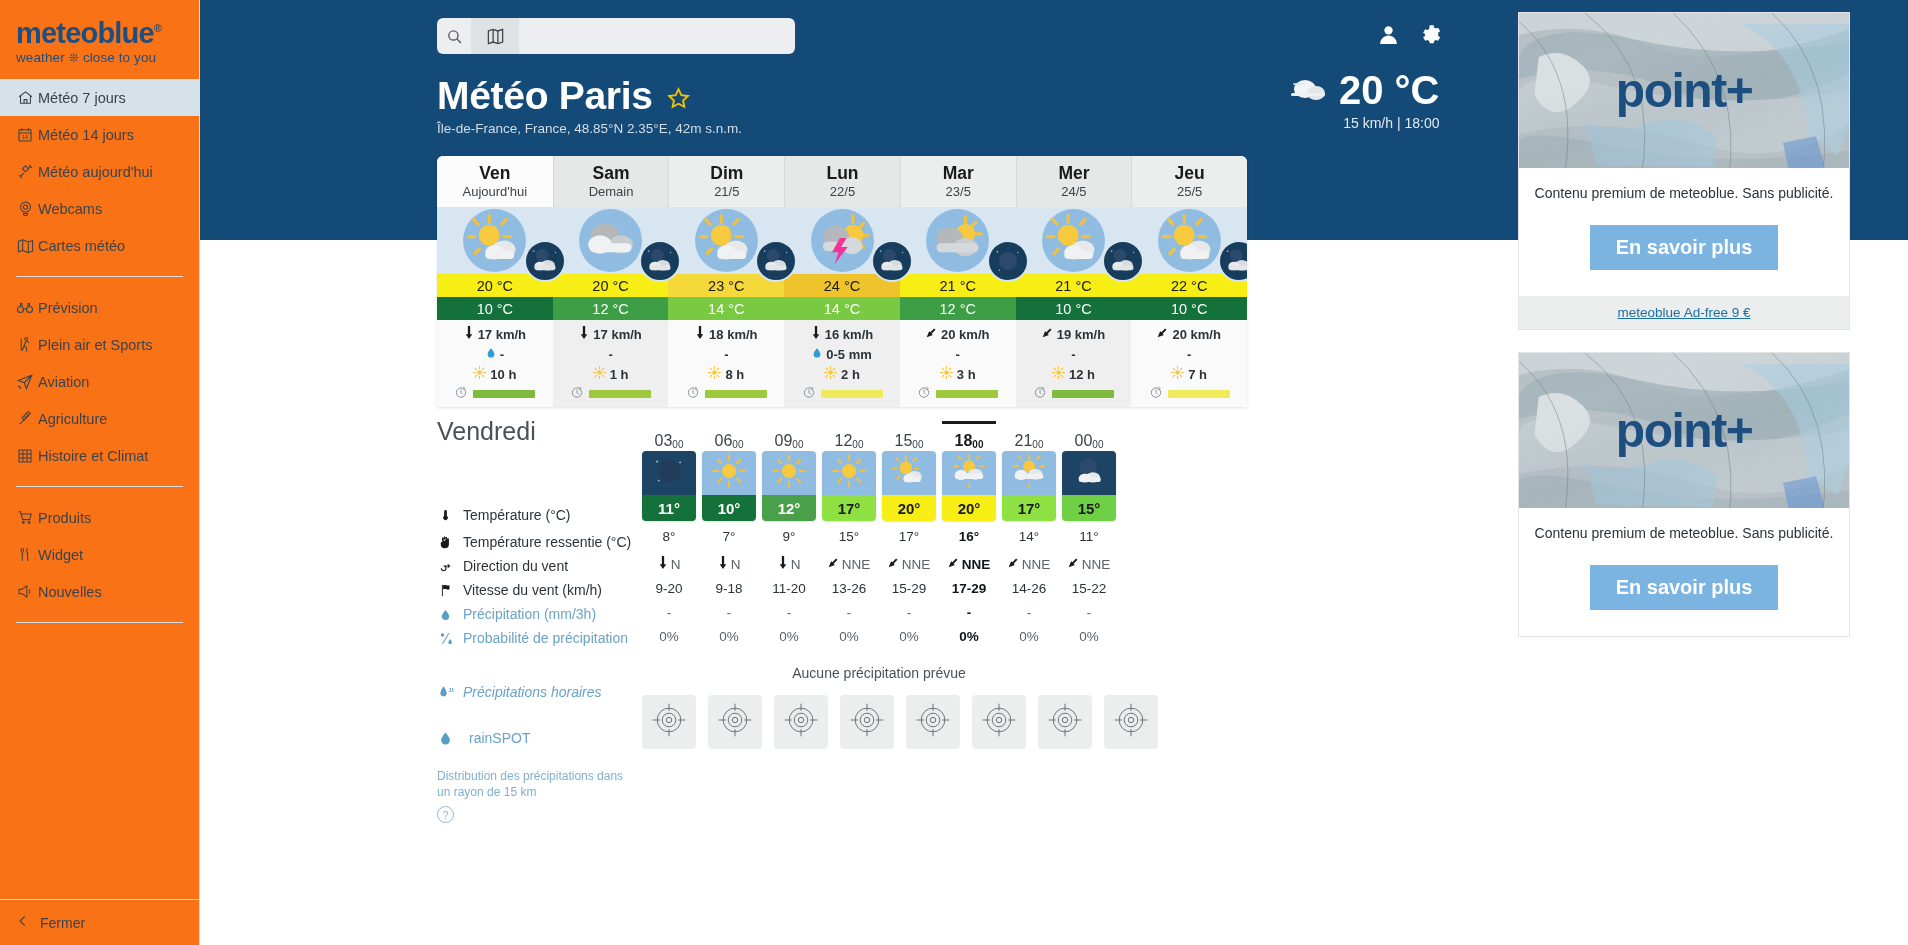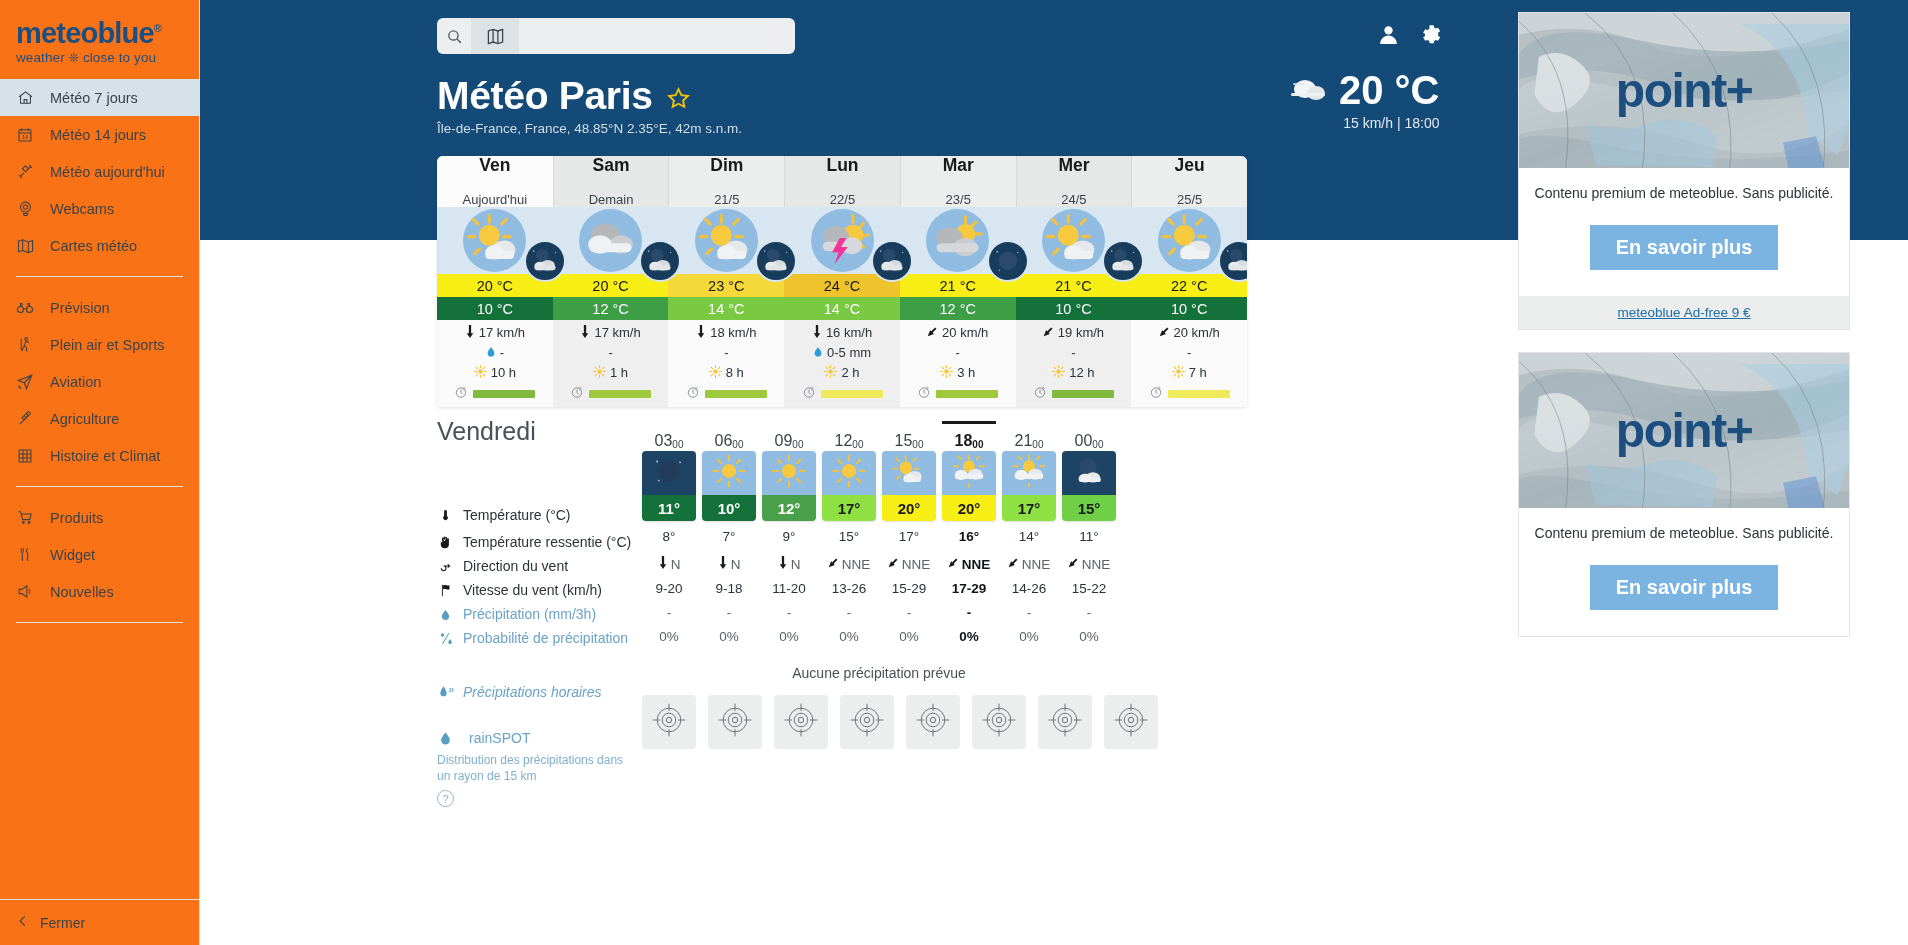--- a/index.html
+++ b/index.html
@@ -24,21 +24,21 @@
     font-size: 29px; font-weight: bold; color: #1c4e80;
     letter-spacing: -0.8px; line-height: 1.05;
   }
   .logo-main sup { font-size: 11px; vertical-align: super; }
   .logo-sub {
     font-size: 13.5px; color: #1c4e80; margin-top: 2px;
     letter-spacing: 0.1px; display: flex; align-items: center; gap: 4px;
   }
   .nav-list { display: flex; flex-direction: column; }
   .nav-item {
-    display: flex; align-items: center; gap: 16px;
+    display: flex; align-items: center; gap: 4px;
     height: 37px; padding: 16px 16px;
     font-size: 14.5px; color: #3b4349; cursor: pointer;
   }
   .nav-item.active { background: #d6e1ea; }
   .nav-item .nvi {
     width: 18px; height: 18px; flex: 0 0 18px;
     display: flex; align-items: center; justify-content: center;
     color: #3b4349;
   }
   .nav-sep { height: 1px; background: #dcdfe2; margin: 12px 16px; }
@@ -109,21 +109,21 @@
   
   .fc-wrap { margin: 20px 0 0 237px; width: 810px; }
   .fc-card {
     background: #fafafa; border-radius: 6px 6px 0 0; overflow: hidden;
     display: flex; box-shadow: 0 1px 3px rgba(0,0,0,.12);
   }
   .fc-day { flex: 1 1 0; position: relative; }
   .fc-day + .fc-day .fc-head { border-left: 1px solid #d8d8d8; }
   .fc-head {
     background: #eceeee; height: 51px;
-    display: flex; flex-direction: column; align-items: center; justify-content: space-between;
+    display: flex; flex-direction: column; align-items: center; justify-content: center;
     cursor: pointer;
   }
   .fc-day.today .fc-head { background: #fcfcfc; }
   .fc-dname { font-size: 17.5px; font-weight: bold; color: #1a1a1a; line-height: 1.05; }
   .fc-ddate { font-size: 13px; color: #3b4349; margin-top: 1px; }
   .fc-icons {
     height: 67px; background: #d8e6f2; position: relative;
     display: flex; align-items: center; justify-content: center;
   }
   .fc-day.today .fc-icons::before {
@@ -144,42 +144,42 @@
     font-size: 14.5px; color: #1a1a1a;
   }
   .fc-tmin { color: #ffffff; }
   .fc-rows {
     background: #fafafa; padding: 5px 0 6px 0;
     display: flex; flex-direction: column; align-items: center; gap: 3px;
   }
   .fc-day:nth-child(even) .fc-rows { background: #efefef; }
   .fc-day:nth-child(even) .fc-head { background: #e6e8e8; }
   .fc-row {
-    font-size: 13px; color: #2b3338; display: flex; align-items: flex-start;
-    gap: 4px; height: 17px; justify-content: center;
+    font-size: 13px; color: #2b3338; display: flex; align-items: flex-end;
+    gap: 4px; height: 17px; justify-content: center; font-weight: bold;
   }
   .fc-bar-row { display: flex; align-items: center; gap: 5px; height: 15px; margin-top: 1px; }
   .fc-bar { width: 62px; height: 8px; border-radius: 1px; }
 
   
   .hourly { margin: 14px 0 0 237px; display: flex; position: relative; width: 1000px; }
   .hr-labels { width: 202px; padding-top: 78px; }
   .hr-daytitle {
     position: absolute; left: 0; top: -4px;
     font-size: 25px; color: #4a5157; font-weight: normal;
   }
   .hr-lrow {
     display: flex; align-items: center; gap: 9px;
     height: 24px; font-size: 14px; color: #2b3338;
   }
   .hr-lrow.first { height: 31px; }
   .hr-lrow.blue { color: #6aa3c8; }
   .hr-ic { width: 17px; display: flex; justify-content: center; flex: 0 0 17px; }
   .hr-extra { margin-top: 30px; font-style: italic; }
-  .hr-note { font-size: 12px; color: #7fb0cf; line-height: 1.35; margin-top: 2px; }
+  .hr-note { font-size: 12px; color: #7fb0cf; line-height: 1.35; margin-top: 18px; }
   .hr-help {
     width: 17px; height: 17px; border-radius: 50%; border: 1px solid #8fb7d0;
     font-size: 11px; color: #8fb7d0; display: flex; align-items: center;
     justify-content: center; margin-top: 6px; cursor: pointer;
   }
 
   .hr-cols { display: flex; gap: 0; }
   .hr-col { width: 60px; margin-right: 0; }
   .hr-time {
     height: 24px; text-align: center; font-size: 16px; color: #3b4349;

